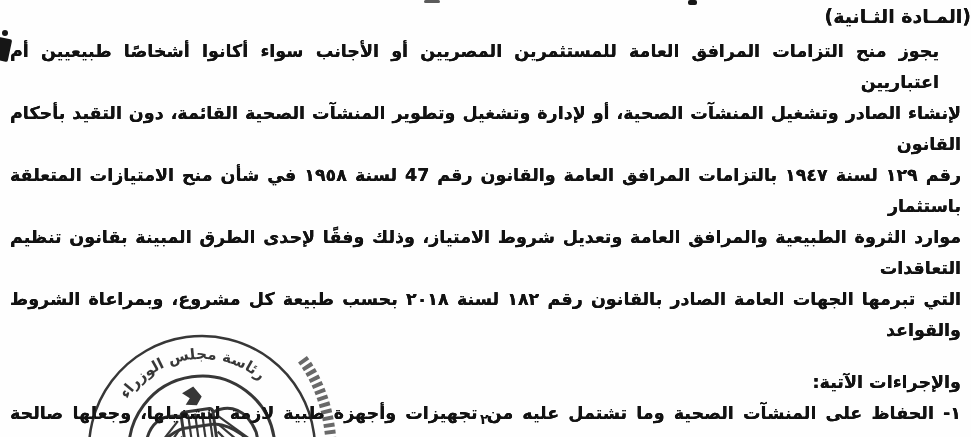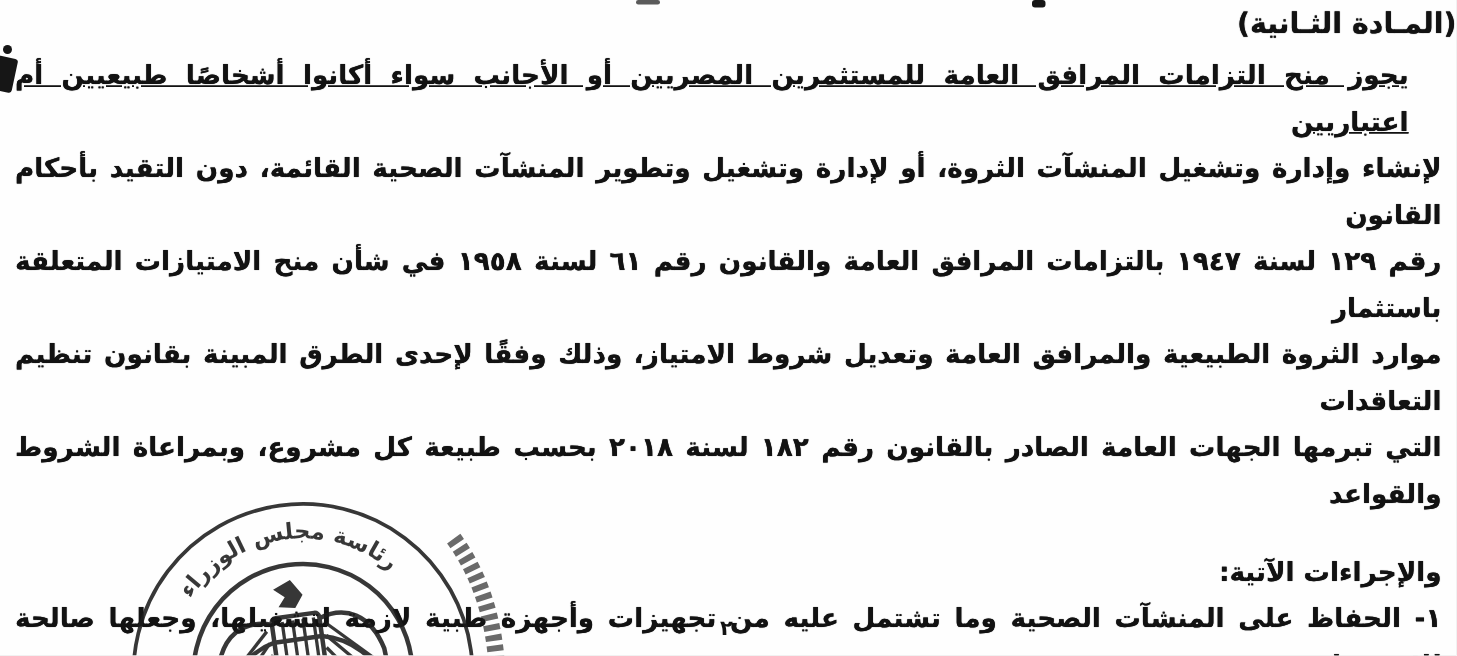--- a/index.html
+++ b/index.html
@@ -22,21 +22,21 @@
   }
   .body{
     position:absolute;top:36px;right:10px;left:10px;
     font-size:17.5px;font-weight:700;
     line-height:31px;
     text-shadow:0 0 .5px #000;
   }
   .ln{direction:rtl;white-space:nowrap;}
   .j{ text-align:justify; text-align-last:justify; white-space:normal; }
   .start{ text-align:right;margin-top:21px; }
-  .ind-first{ padding-right:22px;text-decoration:underline; }
+  .ind-first{ padding-right:22px; }
   .pageno{
     position:absolute;top:411px;left:480px;
     font-size:14px;font-weight:700;
   }
   .stamp{
     position:absolute;top:314px;left:52px;
     width:300px;height:160px;
   }
   
   .artifact{position:absolute;background:#161616;border-radius:2px;}
@@ -47,22 +47,22 @@
 </style>
 </head>
 <body>
 
 <div class="page">
 
   <h1 class="title">(المـادة الثـانية)</h1>
 
   <div class="body">
     <div class="ln j ind-first">يجوز منح التزامات المرافق العامة للمستثمرين المصريين أو الأجانب سواء أكانوا أشخاصًا طبيعيين أم اعتباريين</div>
-    <div class="ln j">لإنشاء وإدارة وتشغيل المنشآت الثروة، أو لإدارة وتشغيل وتطوير المنشآت الصحية القائمة، دون التقيد بأحكام القانون</div>
-    <div class="ln j">رقم ١٢٩ لسنة ١٩٤٧ بالتزامات المرافق العامة والقانون رقم ٦١ لسنة ١٩٥٨ في شأن منح الامتيازات المتعلقة باستثمار</div>
+    <div class="ln j">لإنشاء الصادر وتشغيل المنشآت الصحية، أو لإدارة وتشغيل وتطوير المنشآت الصحية القائمة، دون التقيد بأحكام القانون</div>
+    <div class="ln j">رقم ١٢٩ لسنة ١٩٤٧ بالتزامات المرافق العامة والقانون رقم 47 لسنة ١٩٥٨ في شأن منح الامتيازات المتعلقة باستثمار</div>
     <div class="ln j">موارد الثروة الطبيعية والمرافق العامة وتعديل شروط الامتياز، وذلك وفقًا لإحدى الطرق المبينة بقانون تنظيم التعاقدات</div>
     <div class="ln j">التي تبرمها الجهات العامة الصادر بالقانون رقم ١٨٢ لسنة ٢٠١٨ بحسب طبيعة كل مشروع، وبمراعاة الشروط والقواعد</div>
     <div class="ln start">والإجراءات الآتية:</div>
 
     <div class="ln j">١- الحفاظ على المنشآت الصحية وما تشتمل عليه من تجهيزات وأجهزة طبية لازمة لتشغيلها، وجعلها صالحة للاستخدام</div>
 
   </div>
 
   <div class="stamp">
     <svg width="300" height="160" viewBox="0 0 300 160">

